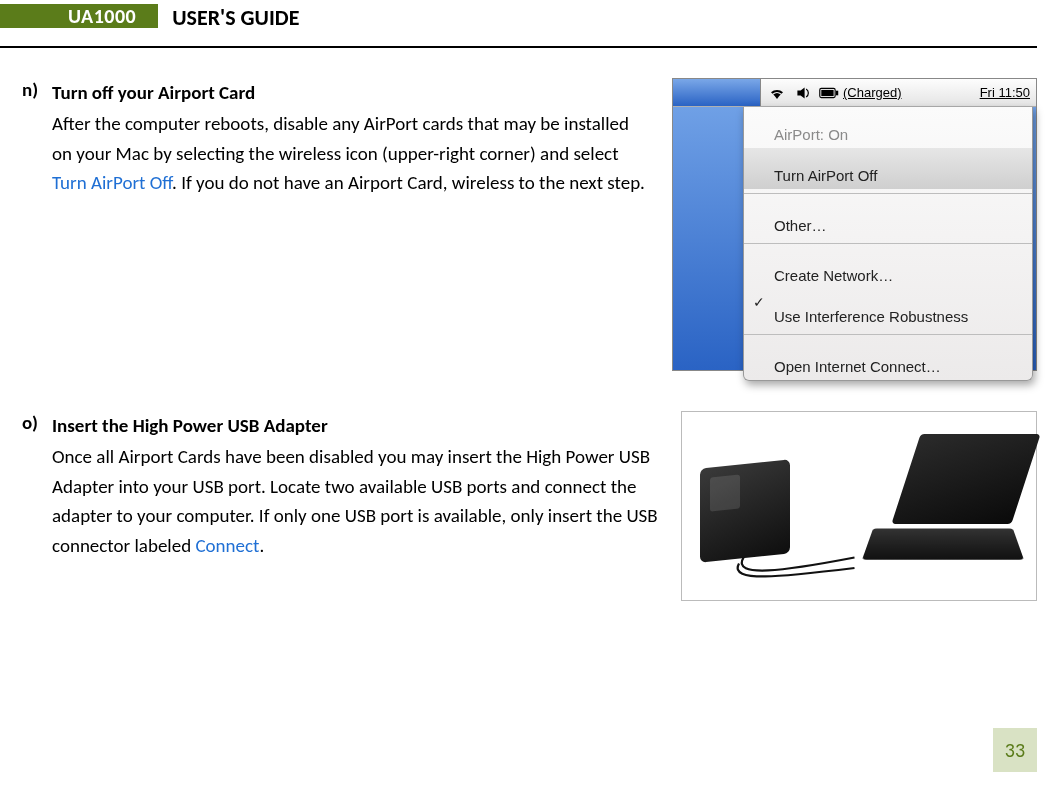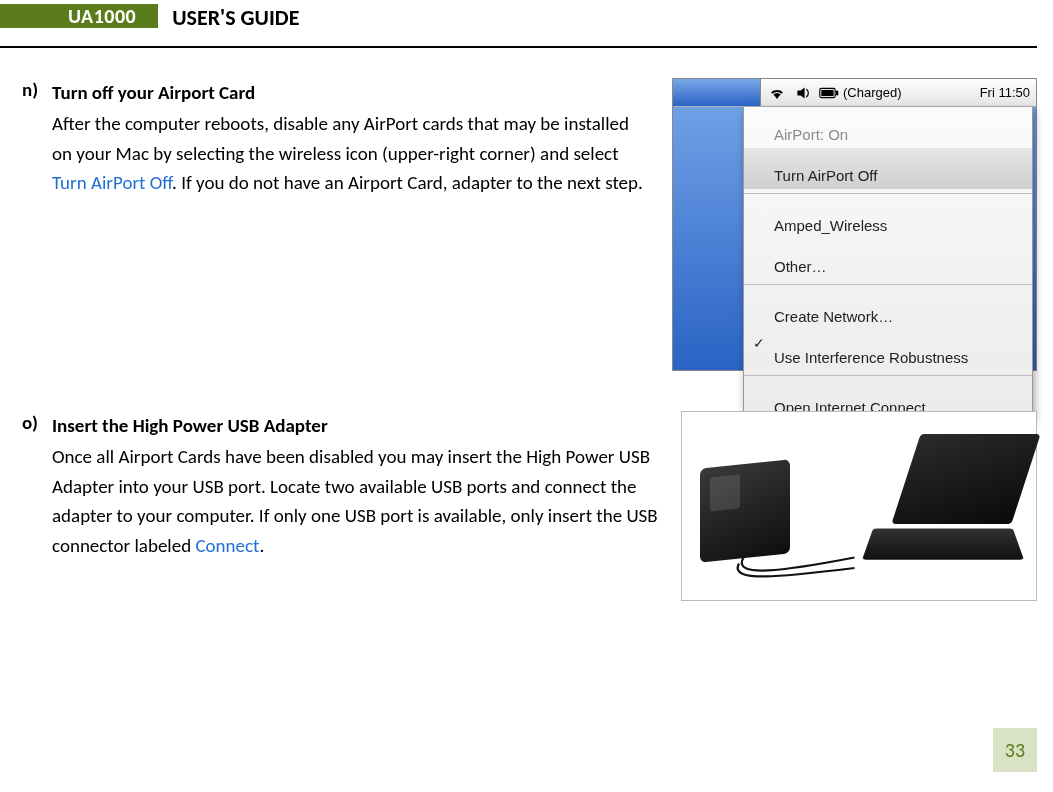--- a/index.html
+++ b/index.html
@@ -62,20 +62,21 @@
   }
   .blue { color: #1f6fd4; }
   .fig {
     flex-shrink: 0;
   }
   
   .fig-menu {
     width: 365px;
     border: 1px solid #888;
     background: #ef4444;
+    text-decoration: underline;
   }
   .menubar {
     height: 28px;
     background: linear-gradient(#fdfdfd, #e4e4e4);
     border-bottom: 1px solid #b0b0b0;
     display: flex;
     align-items: center;
     padding: 0 6px;
     position: relative;
   }
@@ -230,21 +231,21 @@
   <div class="header-badge">UA1000</div>
   <div class="header-title">USER'S GUIDE</div>
 </div>
 
 <div class="content">
 
   <div class="step">
     <div class="step-label">n)</div>
     <div class="step-body">
       <div class="step-title">Turn off your Airport Card</div>
-      <span>After the computer reboots, disable any AirPort cards that may be installed on your Mac by selecting the wireless icon (upper-right corner) and select </span><span class="blue">Turn AirPort Off</span><span>. If you do not have an Airport Card, adapter to the next step.</span>
+      <span>After the computer reboots, disable any AirPort cards that may be installed on your Mac by selecting the wireless icon (upper-right corner) and select </span><span class="blue">Turn AirPort Off</span><span>. If you do not have an Airport Card, wireless to the next step.</span>
     </div>
 
     <div class="fig fig-menu">
       <div class="menubar">
         <div class="menubar-left"></div>
         <span class="mb-icon mb-wifi">
           <svg viewBox="0 0 24 18">
               <path d="M12 17 L9 13 A5 5 0 0 1 15 13 Z M4 8 A12 12 0 0 1 20 8 L18 10 A9 9 0 0 0 6 10 Z M7 11 A8 8 0 0 1 17 11 L15 13 A5 5 0 0 0 9 13 Z" fill="#000"></path>
             </svg>
         </span>
@@ -262,21 +263,20 @@
             </svg>
         </span>
         <span class="mb-text">(Charged)</span>
         <span class="mb-right">Fri 11:50</span>
       </div>
       <div class="dropdown-bg">
         <div class="menu-panel">
           <div class="mi disabled">AirPort: On</div>
           <div class="mi hl">Turn AirPort Off</div>
           <div class="sep"></div>
-          <div class="mi">Amped_Wireless</div>
           <div class="mi">Other…</div>
           <div class="sep"></div>
           <div class="mi">Create Network…</div>
           <div class="mi">
             <span class="check">✓</span>
             <span>Use Interference Robustness</span>
           </div>
           <div class="sep"></div>
           <div class="mi">Open Internet Connect…</div>
         </div>

